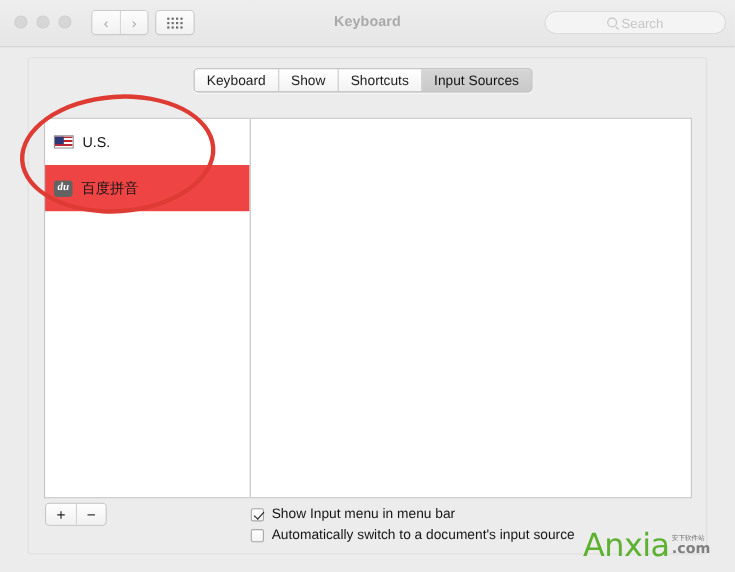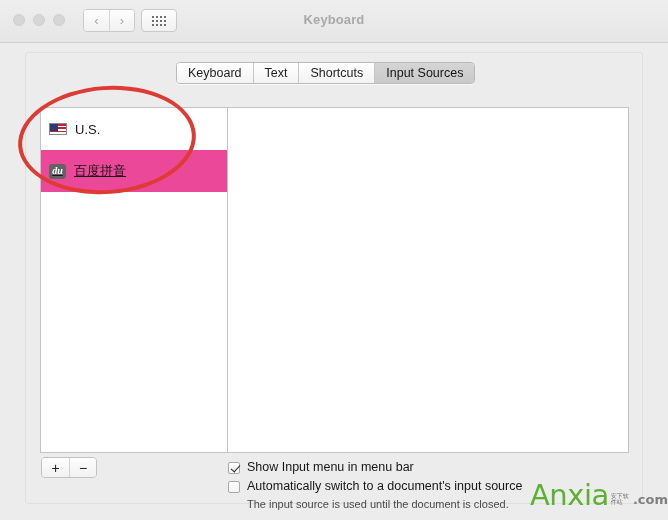--- a/index.html
+++ b/index.html
@@ -182,21 +182,21 @@
   }
   .source-row {
     height: 42px;
     display: flex;
     align-items: center;
     padding-left: 8px;
     gap: 8px;
     font-size: 13px;
     color: #161616;
   }
-  .source-row.selected { background: #ec4899; text-decoration: underline; }
+  .source-row.selected { background: #ef4444; }
 
   .flag-icon {
     width: 18px; height: 12px;
     flex: none;
     border: 1px solid #8a8a8a;
     position: relative;
     overflow: hidden;
     background: #ffffff;
   }
   .flag-icon .stripes {
@@ -328,21 +328,21 @@
   #watermark-main {
     font-family: "DejaVu Sans", "Liberation Sans", sans-serif;
     font-size: 29px;
     font-weight: normal;
     color: #5cb130;
     line-height: 0.95;
     letter-spacing: -0.5px;
   }
   #watermark-right {
     display: flex;
-    flex-direction: row;
+    flex-direction: column;
     align-items: flex-start;
     padding-bottom: 2px;
   }
   #watermark-sub {
     font-family: "DejaVu Sans", sans-serif;
     font-size: 6px;
     color: #6d6d6d;
     line-height: 1;
   }
   #watermark-tld {
@@ -383,27 +383,31 @@
           <i></i>
         <i></i>
           <i></i>
           <i></i>
           <i></i>
       </span>
     </div>
 
     <div id="window-title">Keyboard</div>
 
+    <div id="search-field">
+      <span class="mag"></span>
+      <span id="search-placeholder">Search</span>
+    </div>
   </div>
 
   <div id="content-panel"></div>
 
   <div id="tabbar">
     <div class="tab">Keyboard</div>
-    <div class="tab">Text</div>
+    <div class="tab">Show</div>
     <div class="tab">Shortcuts</div>
     <div class="tab selected">Input Sources</div>
   </div>
 
   <div id="source-list">
 
     <div class="source-row">
       <span class="flag-icon">
         <span class="stripes"></span>
         <span class="canton"></span>
@@ -430,21 +434,20 @@
     <div class="opt-row">
       <span class="cbox checked"></span>
       <span class="opt-label">Show Input menu in menu bar</span>
     </div>
 
     <div class="opt-row">
       <span class="cbox"></span>
       <span class="opt-label">Automatically switch to a document's input source</span>
     </div>
 
-    <div id="opt-hint">The input source is used until the document is closed.</div>
   </div>
 
   <div id="annotation-ellipse"></div>
 
   <div id="watermark">
     <span id="watermark-main">Anxia</span>
     <span id="watermark-right">
       <span id="watermark-sub">安下软件站</span>
       <span id="watermark-tld">.com</span>
     </span>

